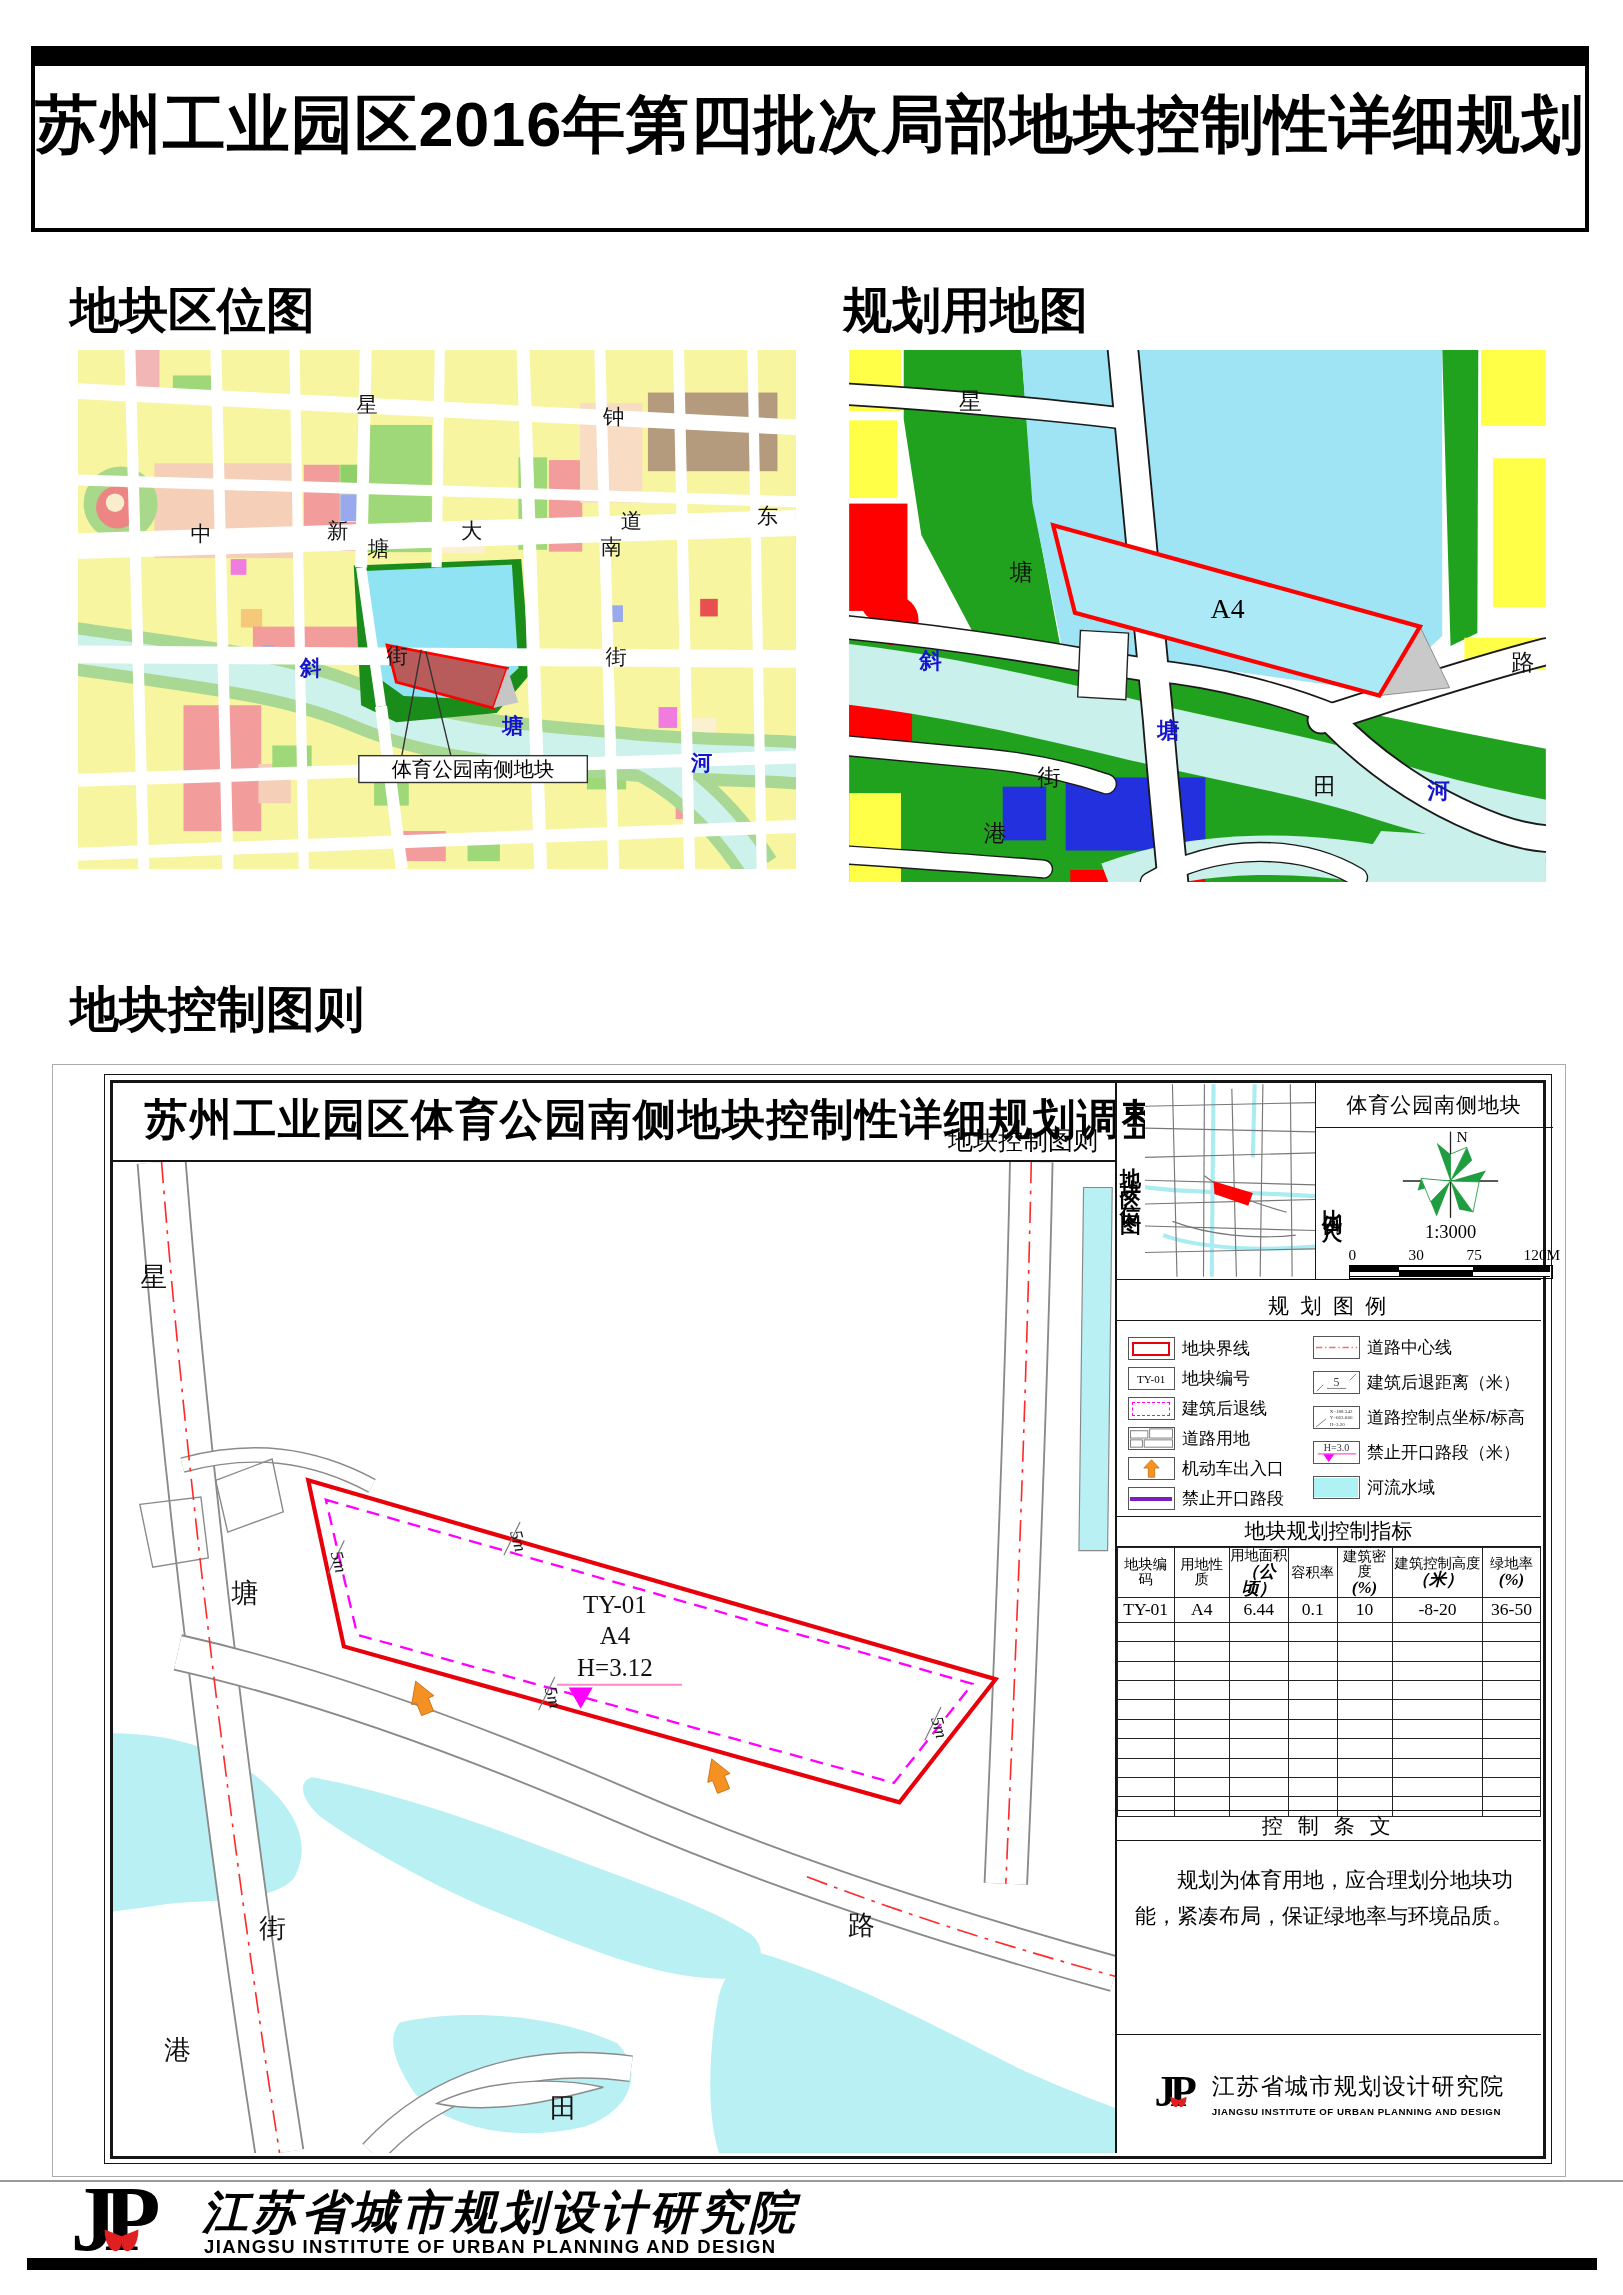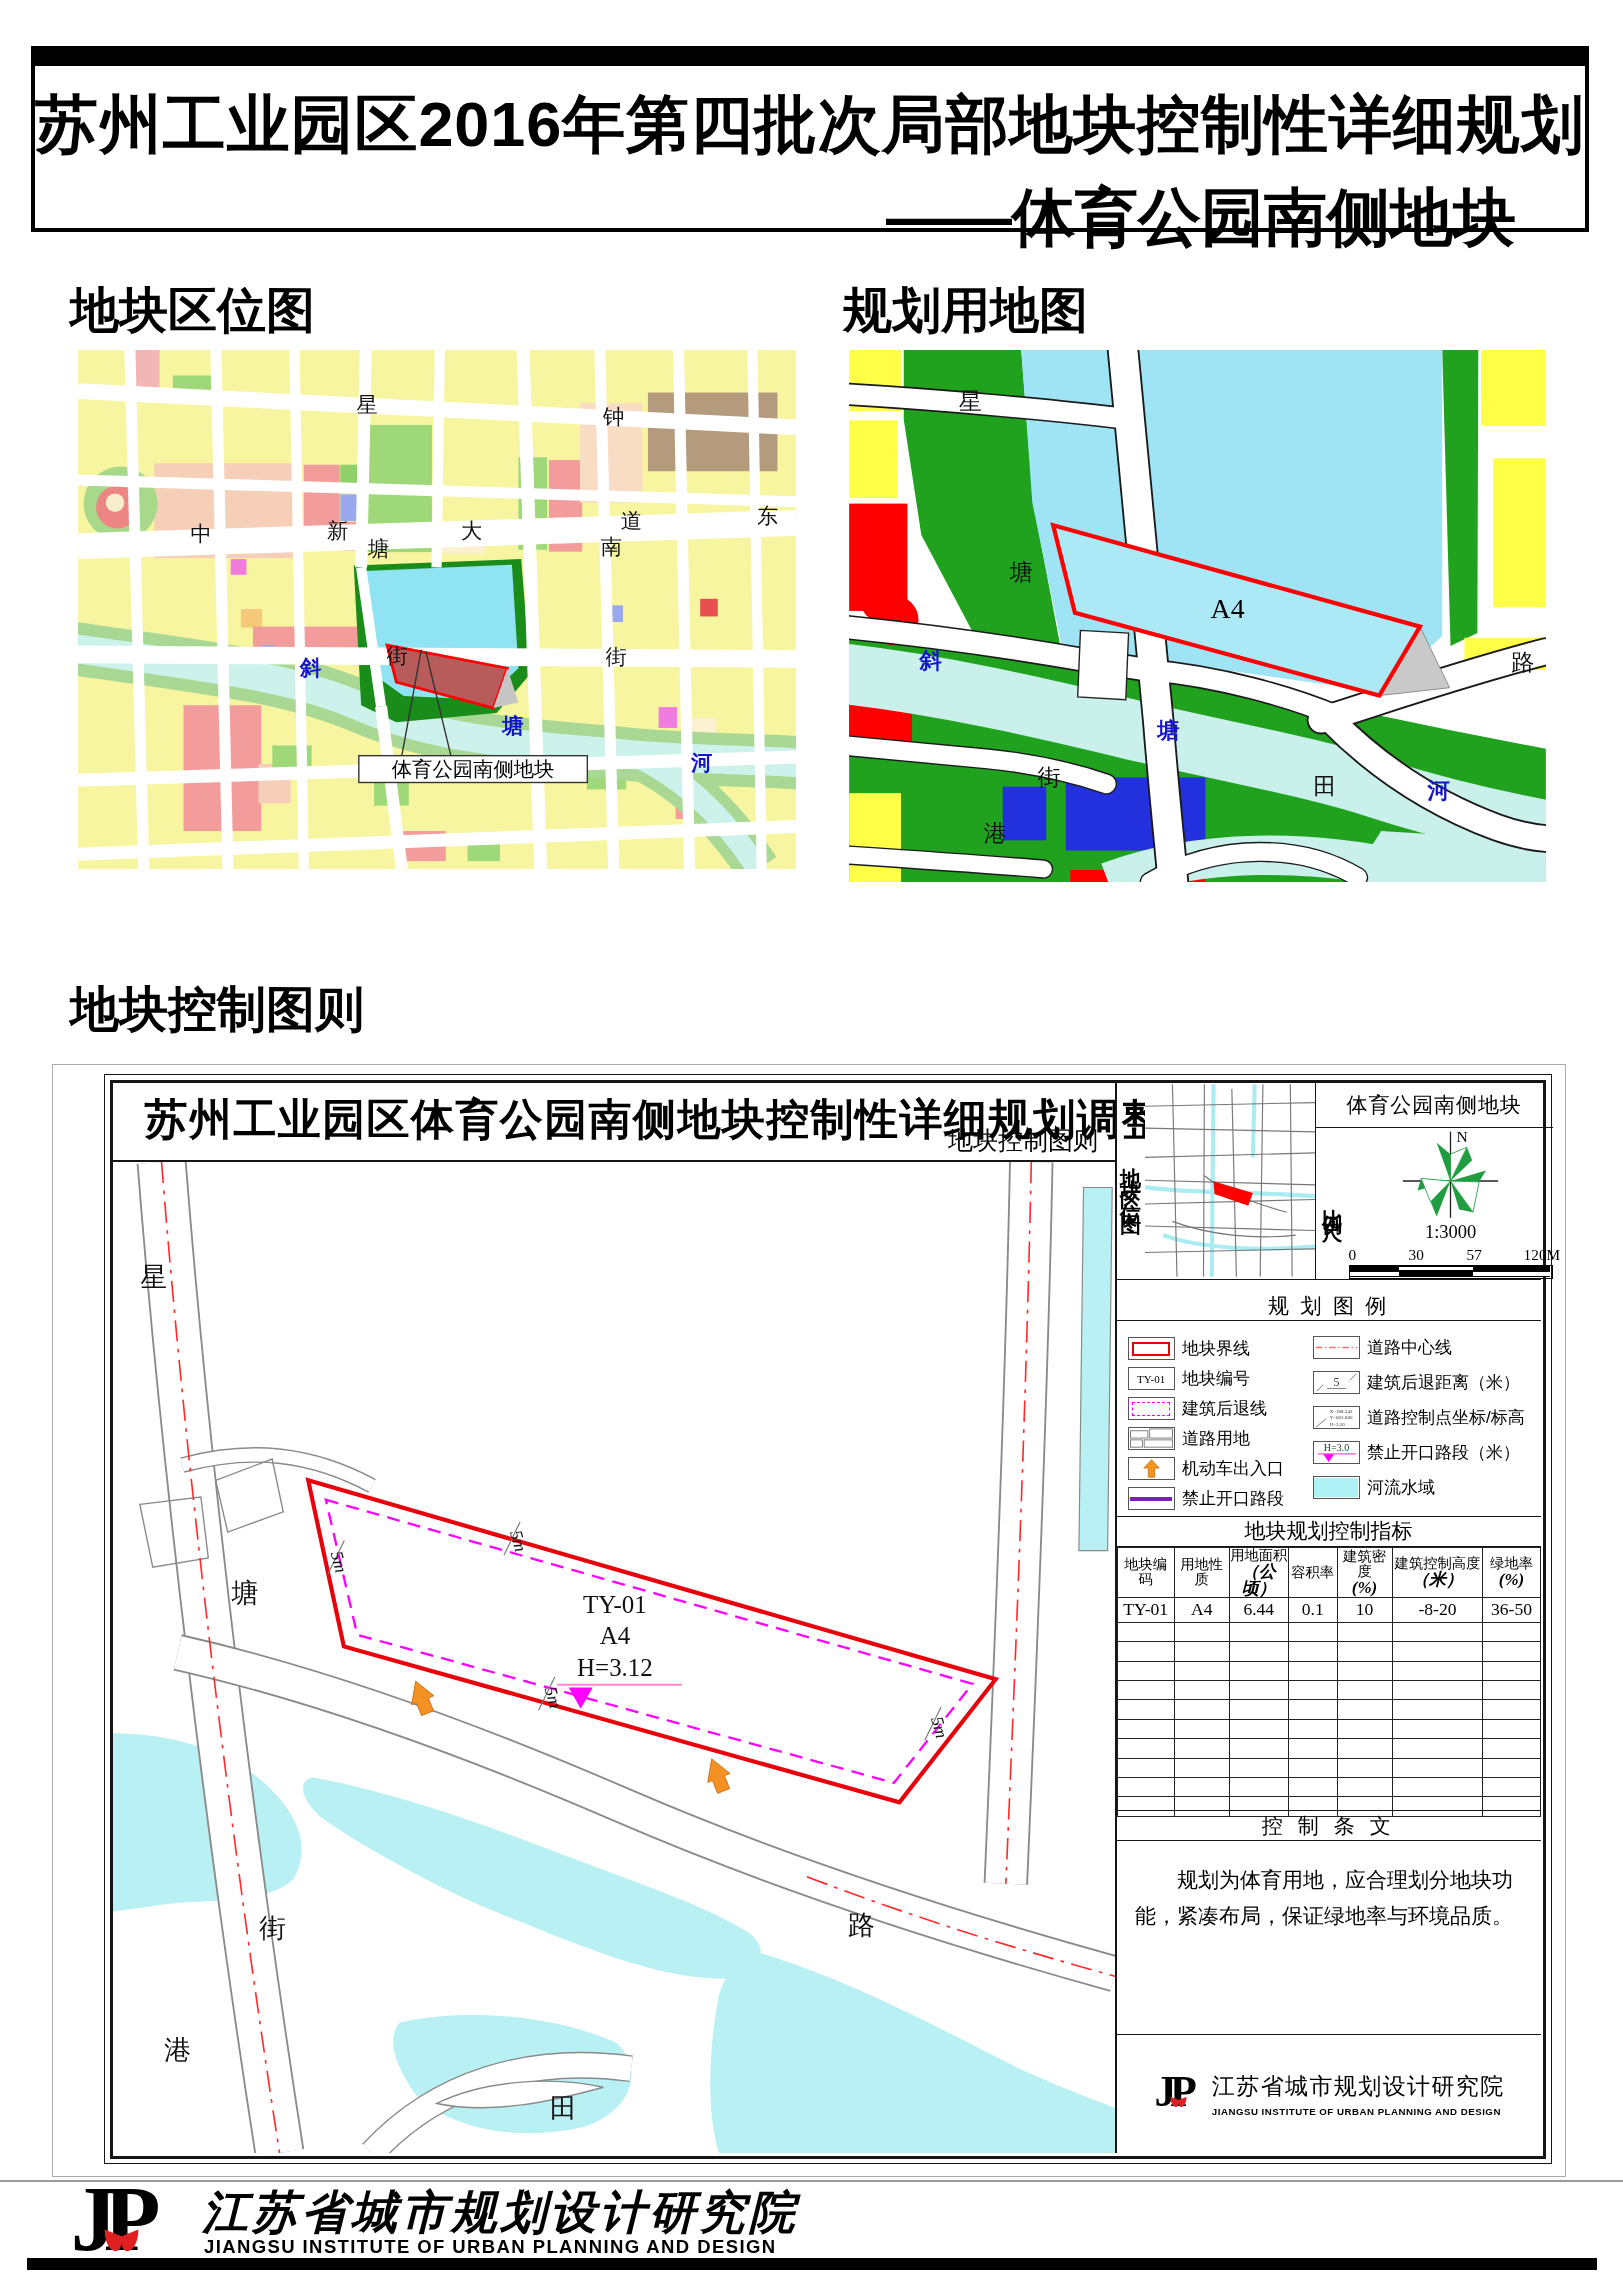--- a/index.html
+++ b/index.html
@@ -80,21 +80,20 @@
 
   svg text{font-family:"Liberation Serif",serif;}
 </style>
 </head>
 <body>
 
 <div id="page">
 
   <div class="abs title-box">
     <div class="t1">苏州工业园区2016年第四批次局部地块控制性详细规划（规划公示）</div>
-    <div class="t2">——体育公园南侧地块</div>
   </div>
 
   <div class="abs sec-head" style="left:70px;top:278px;">地块区位图</div>
   <div class="abs sec-head" style="left:843px;top:278px;">规划用地图</div>
   <div class="abs sec-head" style="left:70px;top:977px;">地块控制图则</div>
 
   <svg class="abs" style="left:78px;top:350px;" width="718" height="519" viewBox="0 0 1552 1122">
     <rect x="0" y="0" width="1552" height="1122" fill="#f7f5a0"></rect>
 
     <g>
@@ -405,21 +404,21 @@
                       <polygon points="150,120 150,58 188,42"></polygon>
                       <polygon points="150,120 216,122 202,192"></polygon>
                       <polygon points="150,120 104,168 82,114"></polygon>
                     </g>
                   </svg>
                   <div class="ratio">1:3000</div>
                   <div class="sb">
                     <div class="sb-labels">
                       <span style="left:0;">0</span>
                       <span style="left:60px;">30</span>
-                      <span style="left:118px;">57</span>
+                      <span style="left:118px;">75</span>
                       <span style="left:175px;">120M</span>
                     </div>
                     <div class="sb-bar">
                       <div class="sb-r">
                           <div class="sb-b" style="width:49px;"></div>
                           <div class="sb-w" style="width:74px;"></div>
                           <div class="sb-b" style="width:77px;"></div>
                         </div>
                       <div class="sb-r">
                           <div class="sb-w" style="width:49px;"></div>

